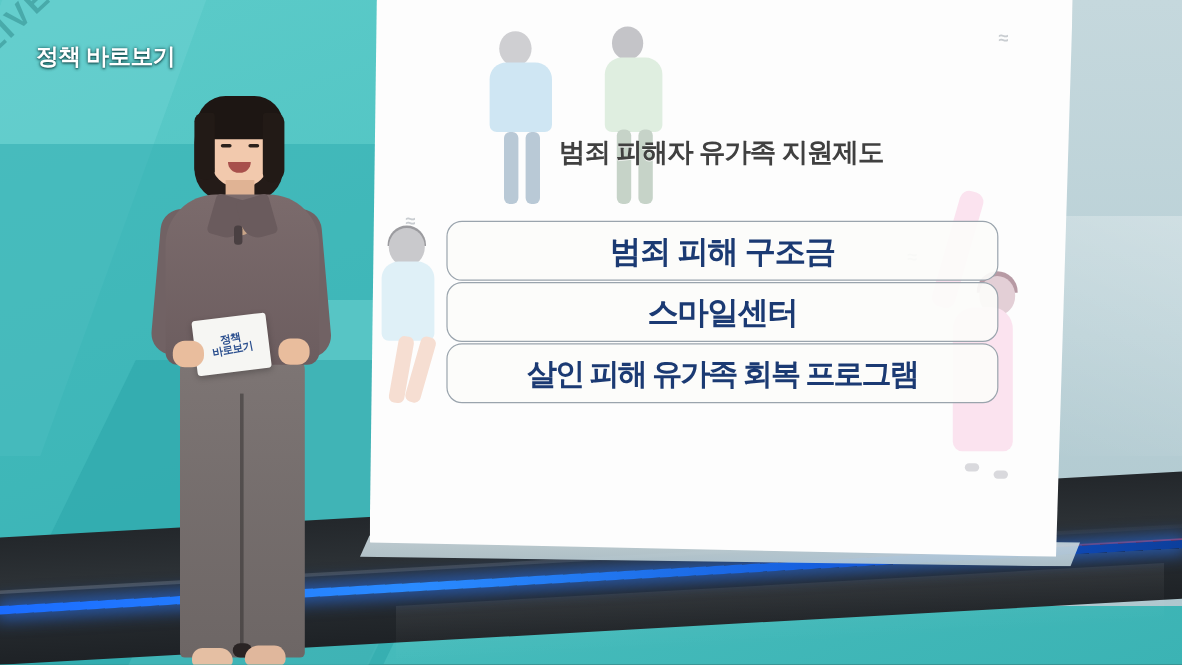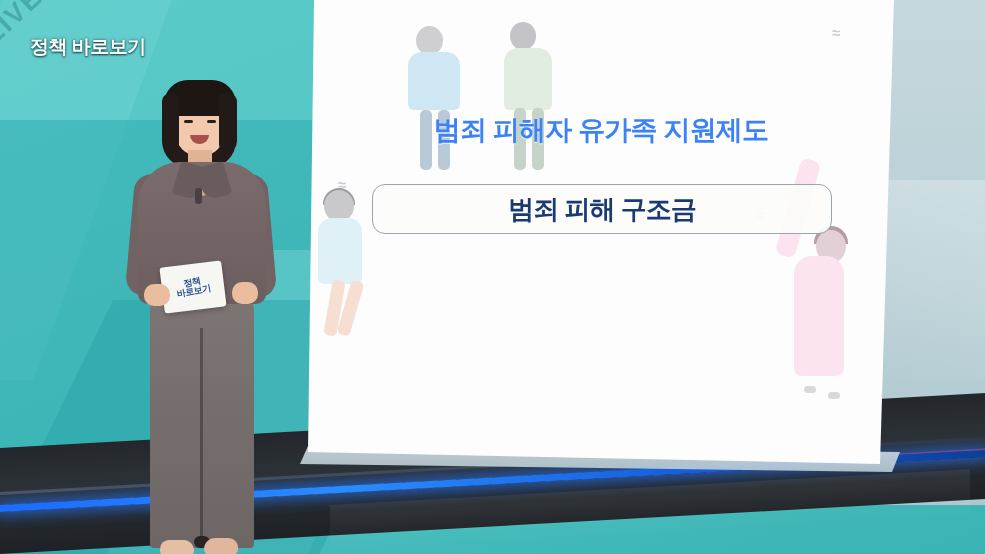--- a/index.html
+++ b/index.html
@@ -85,21 +85,21 @@
   .f4 .head{width:30px;height:33px;background:#e3cfd6;left:40px;top:80px;}
   .f4 .hair{position:absolute;width:34px;height:18px;background:#b79aa4;left:38px;top:76px;border-radius:17px 17px 0 0;}
   .f4 .body{width:50px;height:120px;background:#fbe3ef;left:18px;top:106px;border-radius:18px 18px 8px 8px;}
   .f4 .arm{width:20px;height:100px;background:#fbe3ef;left:12px;top:8px;transform:rotate(16deg);}
   .f4 .foot{position:absolute;width:12px;height:7px;background:#d9d9dd;border-radius:6px;}
 
   .spark{position:absolute;color:#c9cdd1;font-size:15px;font-weight:700;}
 
   
   .panel-title{position:absolute;left:0;top:112px;width:586px;text-align:center;
-    font-size:27px;font-weight:700;color:#3b82f6;letter-spacing:-.8px;
+    font-size:22px;font-weight:700;color:#404040;letter-spacing:-.8px;
     text-shadow:0 1px 0 rgba(255,255,255,.8);}
 
   .box-list{position:absolute;left:64px;top:184px;width:460px;}
   .box{position:relative;height:48px;margin-bottom:1px;
     border:1.6px solid #9aa4ad;border-radius:13px;
     background:rgba(252,252,250,.93);
     display:flex;align-items:center;justify-content:center;}
   .box-label{font-size:26px;font-weight:700;color:#1b3a73;letter-spacing:-1px;white-space:nowrap;}
   .box.wide .box-label{font-size:25px;letter-spacing:-1.6px;}
 
@@ -197,20 +197,26 @@
     <div class="spark" style="left:30px;top:176px;">≈</div>
     <div class="spark" style="left:524px;top:24px;">≈</div>
     <div class="spark" style="left:448px;top:206px;">≈</div>
 
     <div class="panel-title">범죄 피해자 유가족 지원제도</div>
 
     <div class="box-list">
       <div class="box">
         <span class="box-label">범죄 피해 구조금</span>
       </div>
+      <div class="box">
+        <span class="box-label">스마일센터</span>
+      </div>
+      <div class="box wide">
+        <span class="box-label">살인 피해 유가족 회복 프로그램</span>
+      </div>
     </div>
   </div>
 
   <div class="presenter">
     <div class="p-pants"></div>
     <div class="p-pant-split"></div>
     <div class="p-shoe-dark"></div>
     <div class="p-shoe-l"></div>
     <div class="p-shoe-r"></div>
 

